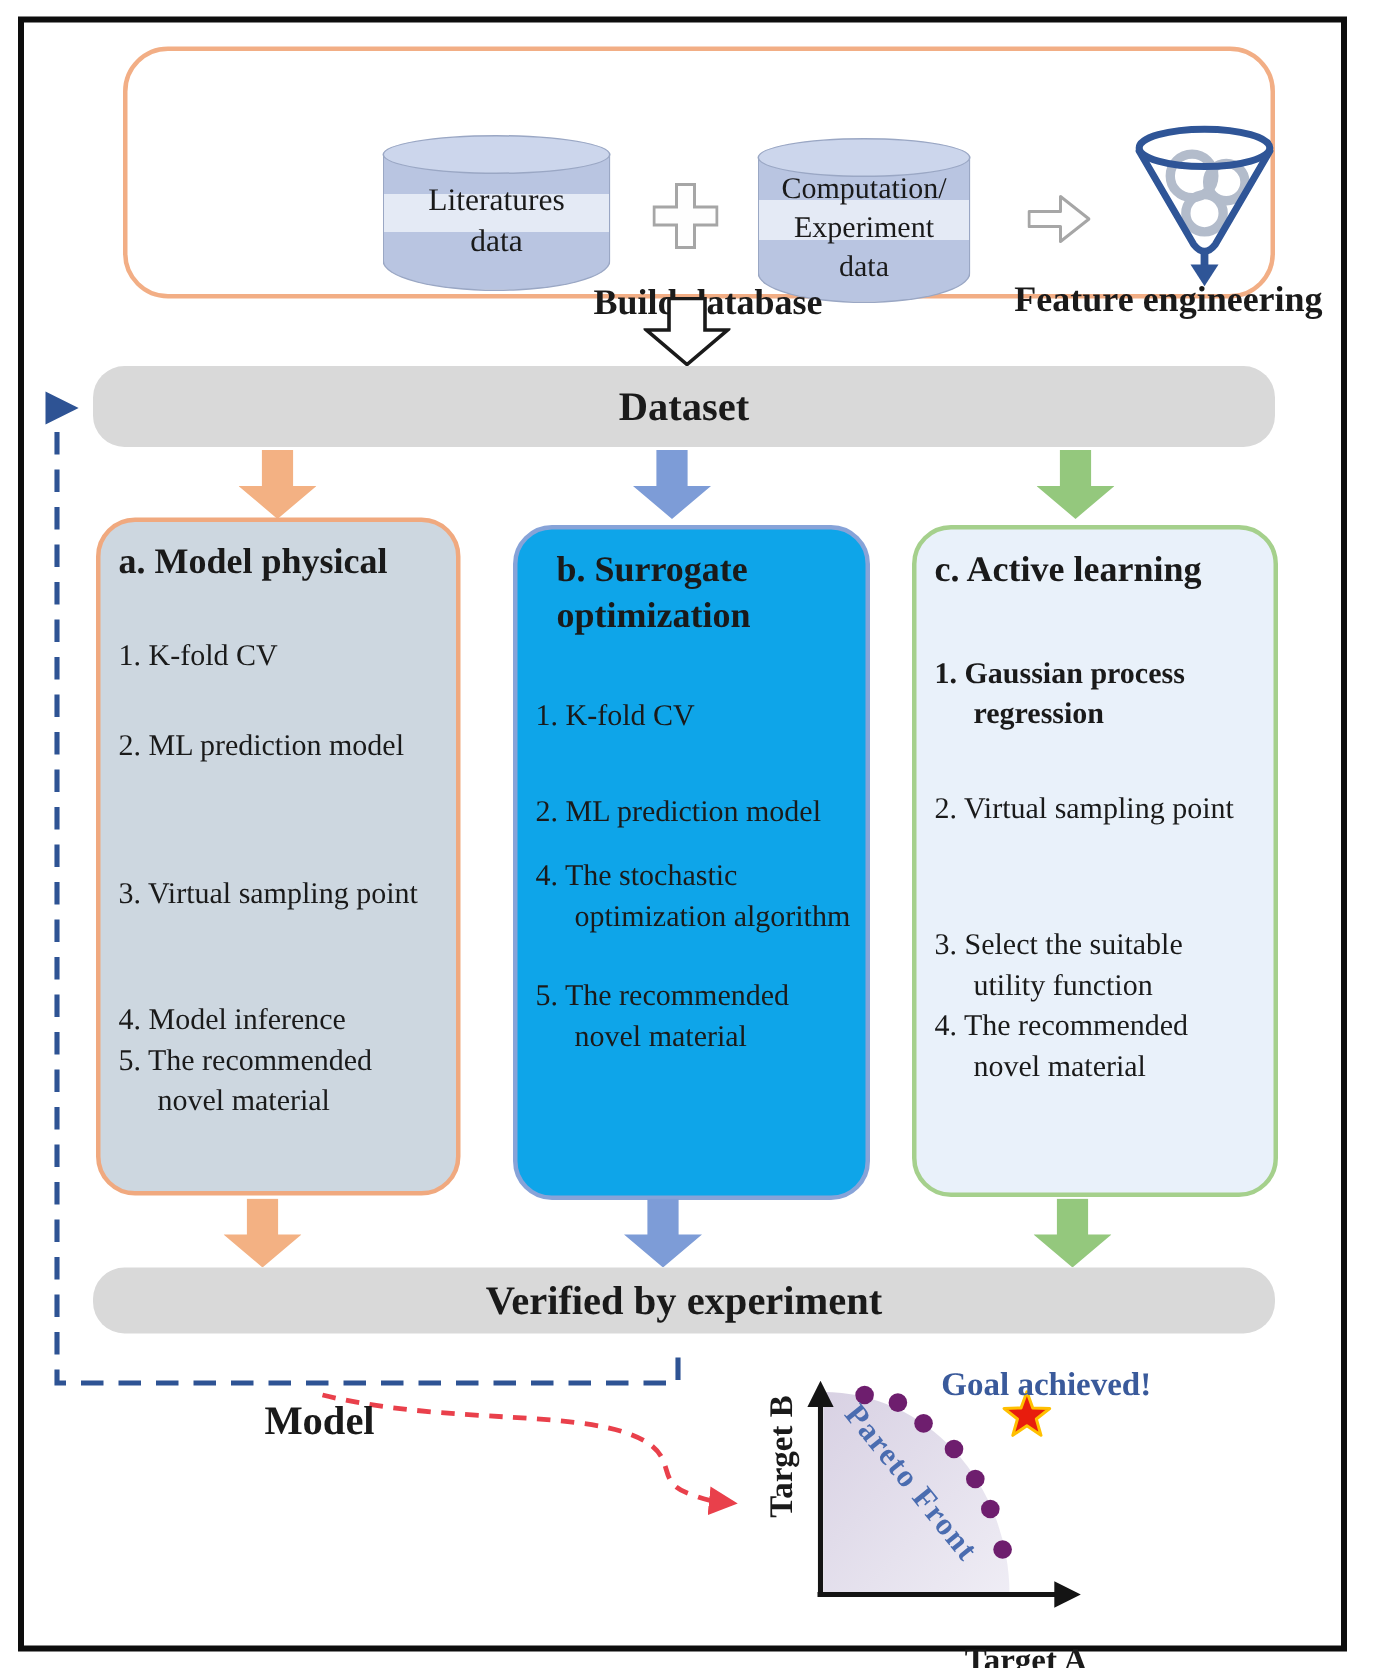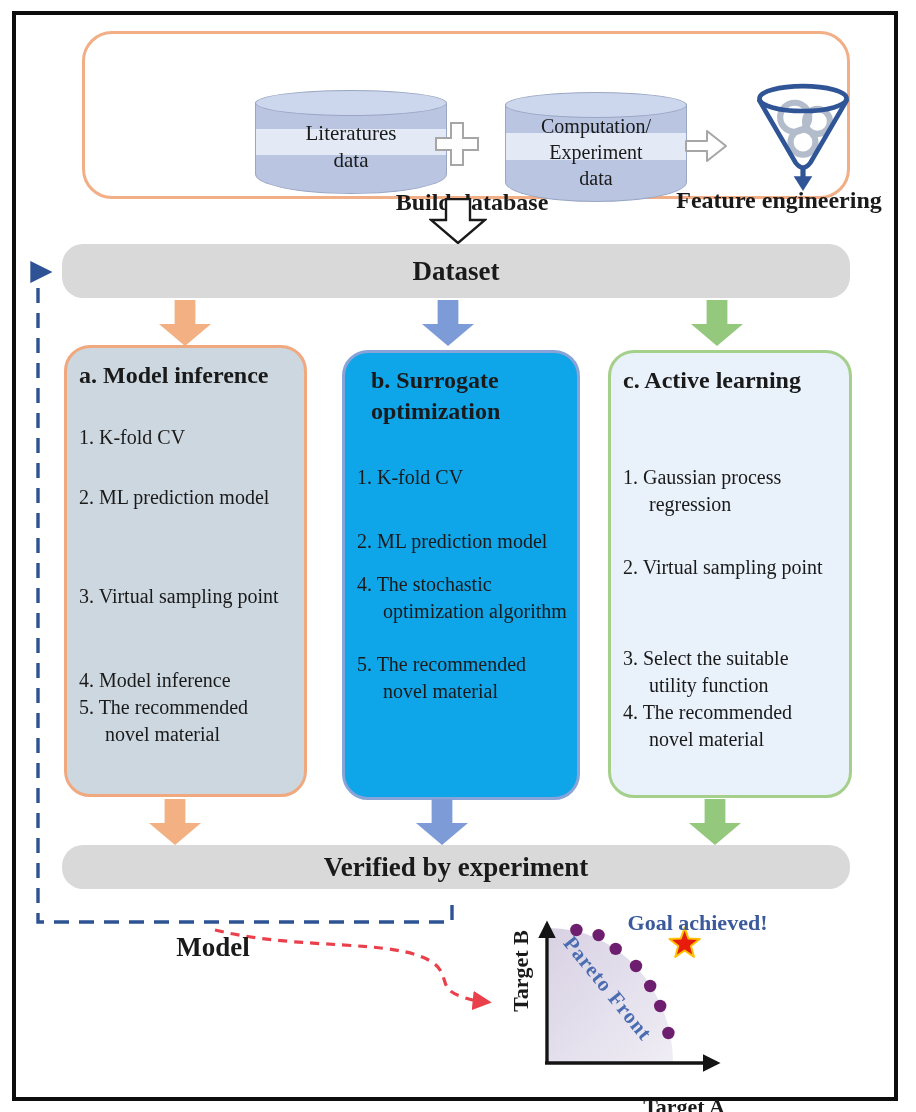--- a/index.html
+++ b/index.html
@@ -3,21 +3,21 @@
 <meta charset="utf-8">
 <style>
   html,body{margin:0;padding:0;background:#fff;}
   .canvas{position:relative;width:916px;height:1112px;background:#ffffff;overflow:hidden;
           font-family:"Liberation Serif","DejaVu Serif",serif;color:#1a1a1a;}
   .frame{position:absolute;left:12px;top:11px;width:878px;height:1082px;border:4px solid #0d0d0d;}
 
   
   .top-box{position:absolute;left:82px;top:31px;width:762px;height:162px;
            border:3px solid #f2ae85;border-radius:30px;background:#fff;}
-  .cylinder{position:absolute;padding-left:40px;}
+  .cylinder{position:absolute;}
   .cyl-body{position:absolute;top:12px;bottom:0;left:0;right:0;
             background:linear-gradient(180deg,#b9c5e1 0%,#b9c5e1 30%,#e4eaf5 30%,#e4eaf5 58%,#b9c5e1 58%,#b9c5e1 100%);
             border:1px solid #9aa7c4;border-top:none;
             border-radius:0 0 50% 50% / 0 0 20px 20px;}
   .cyl-top{position:absolute;top:0;left:0;right:0;height:26px;border-radius:50%;
            background:#ccd6ec;border:1px solid #9aa7c4;box-sizing:border-box;}
   .cyl-label{position:absolute;inset:0;display:flex;align-items:center;justify-content:center;
              text-align:center;white-space:pre-line;font-size:21px;line-height:27px;padding-top:10px;}
   .cyl1{left:170px;top:56px;width:152px;height:104px;}
   .cyl2{left:420px;top:58px;width:142px;height:110px;}
@@ -56,21 +56,21 @@
   .box-a .item:nth-child(2){margin-top:33px;}
   .box-a .item:nth-child(3){margin-top:33px;}
   .box-a .item:nth-child(4){margin-top:72px;}
   .box-a .item:nth-child(5){margin-top:57px;}
   .box-b .item:nth-child(1){margin-top:4px;}
   .box-b .item:nth-child(2){margin-top:37px;}
   .box-b .item:nth-child(3){margin-top:37px;}
   .box-b .item:nth-child(4){margin-top:16px;}
   .box-b .item:nth-child(5){margin-top:26px;}
   .box-c .item:nth-child(1){margin-top:37px;}
-  .box-c .item:nth-child(2){margin-top:68px;}
+  .box-c .item:nth-child(2){margin-top:40px;font-weight:bold;}
   .box-c .item:nth-child(3){margin-top:36px;}
   .box-c .item:nth-child(4){margin-top:64px;}
 
   
   .overlay{position:absolute;left:0;top:0;width:916px;height:1112px;pointer-events:none;}
   .loop-label{position:absolute;left:148px;top:932px;width:130px;text-align:center;
               font-weight:bold;font-size:27px;}
   .chart{position:absolute;left:470px;top:898px;width:300px;height:210px;}
   .plot-svg{position:absolute;left:0;top:0;}
   .chart-label{position:absolute;font-weight:bold;}
@@ -131,21 +131,21 @@
 
   <div class="bar dataset-bar">
     <span>Dataset</span>
   </div>
 
   <div class="blockarrow c-orange ar-top ax1"></div>
   <div class="blockarrow c-blue   ar-top ax2"></div>
   <div class="blockarrow c-green  ar-top ax3"></div>
 
   <div class="branch box-a">
-    <div class="branch-title">a. Model inference</div>
+    <div class="branch-title">a. Model physical</div>
     <div class="item">1. K-fold CV</div>
     <div class="item">2. ML prediction model</div>
     <div class="item">3. Virtual sampling point</div>
     <div class="item">4. Model inference</div>
     <div class="item">5. The recommended novel material</div>
   </div>
 
   <div class="branch box-b">
     <div class="branch-title">b. Surrogate optimization</div>
     <div class="item">1. K-fold CV</div>

